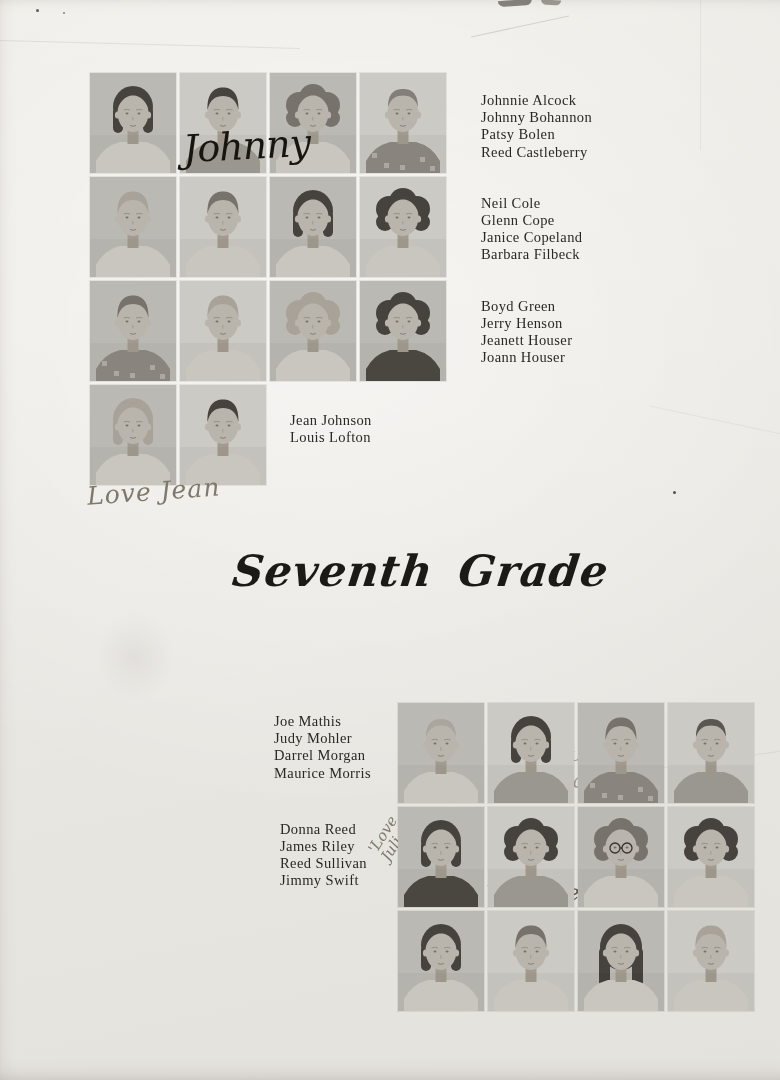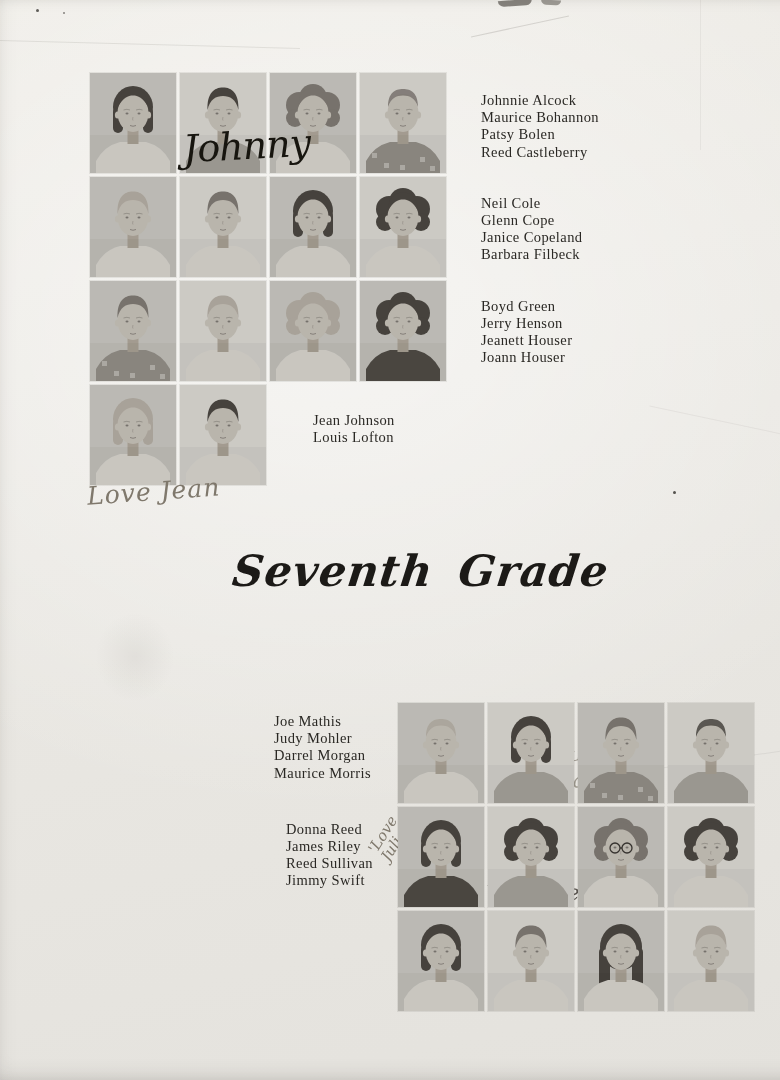--- a/index.html
+++ b/index.html
@@ -31,21 +31,21 @@
     box-shadow:0 0 0 1px rgba(70,65,58,.10);
     filter:contrast(.96) brightness(1.01);
   }
   .photo-cell svg{display:block;}
 
   
   .names{position:absolute;font-size:14.5px;line-height:17.2px;letter-spacing:.4px;color:var(--ink,#2a2824);}
   .names .name-line{white-space:nowrap;}
   #names-top-right{left:481px;top:92px;}
   #names-top-right .name-group{margin-bottom:34px;}
-  #names-middle{left:313px;top:412px;}
+  #names-middle{left:290px;top:412px;}
   #names-bottom-left{left:274px;top:713px;}
 
   
   .grade-title{
     position:absolute;left:225px;top:546px;width:390px;height:62px;
     text-align:center;
     font-family:"DejaVu Serif", serif;
     font-style:italic;font-weight:700;font-size:43px;
     letter-spacing:1px;word-spacing:10px;
     transform:skewX(-7deg);
@@ -424,21 +424,21 @@
           <path d="M43,44 Q42.2,46.5 43,47.5" stroke="#1e1c1a" stroke-width="0.7" fill="none" opacity="0.25"></path>
           <path d="M40,52.5 Q43,54 46,52.5" stroke="#1e1c1a" stroke-width="0.9" fill="none" opacity="0.4"></path>
           <rect y="62" width="86" height="38" fill="#000" opacity="0.035"></rect>
         </svg>
       </div>
     </div>
 
   <div class="names" id="names-top-right">
     <div class="name-group">
       <div class="name-line">Johnnie Alcock</div>
-      <div class="name-line">Maurice Bohannon</div>
+      <div class="name-line">Johnny Bohannon</div>
       <div class="name-line">Patsy Bolen</div>
       <div class="name-line">Reed Castleberry</div>
     </div>
     <div class="name-group">
       <div class="name-line">Neil Cole</div>
       <div class="name-line">Glenn Cope</div>
       <div class="name-line">Janice Copeland</div>
       <div class="name-line">Barbara Filbeck</div>
     </div>
     <div class="name-group">
@@ -467,21 +467,21 @@
 
   <div class="grade-title">Seventh Grade</div>
 
   <div class="names" id="names-bottom-left">
     <div class="name-group" style="margin-bottom:39px">
       <div class="name-line">Joe Mathis</div>
       <div class="name-line">Judy Mohler</div>
       <div class="name-line">Darrel Morgan</div>
       <div class="name-line">Maurice Morris</div>
     </div>
-    <div class="name-group" style="margin-left:12px">
+    <div class="name-group" style="margin-left:6px">
       <div class="name-line">Donna Reed</div>
       <div class="name-line">James Riley</div>
       <div class="name-line">Reed Sullivan</div>
       <div class="name-line">Jimmy Swift</div>
     </div>
   </div>
 
   <div class="photo-grid" id="bottom-grid">
       <div class="photo-cell">
         <svg viewBox="0 0 86 100" width="86" height="100" xmlns="http://www.w3.org/2000/svg">

